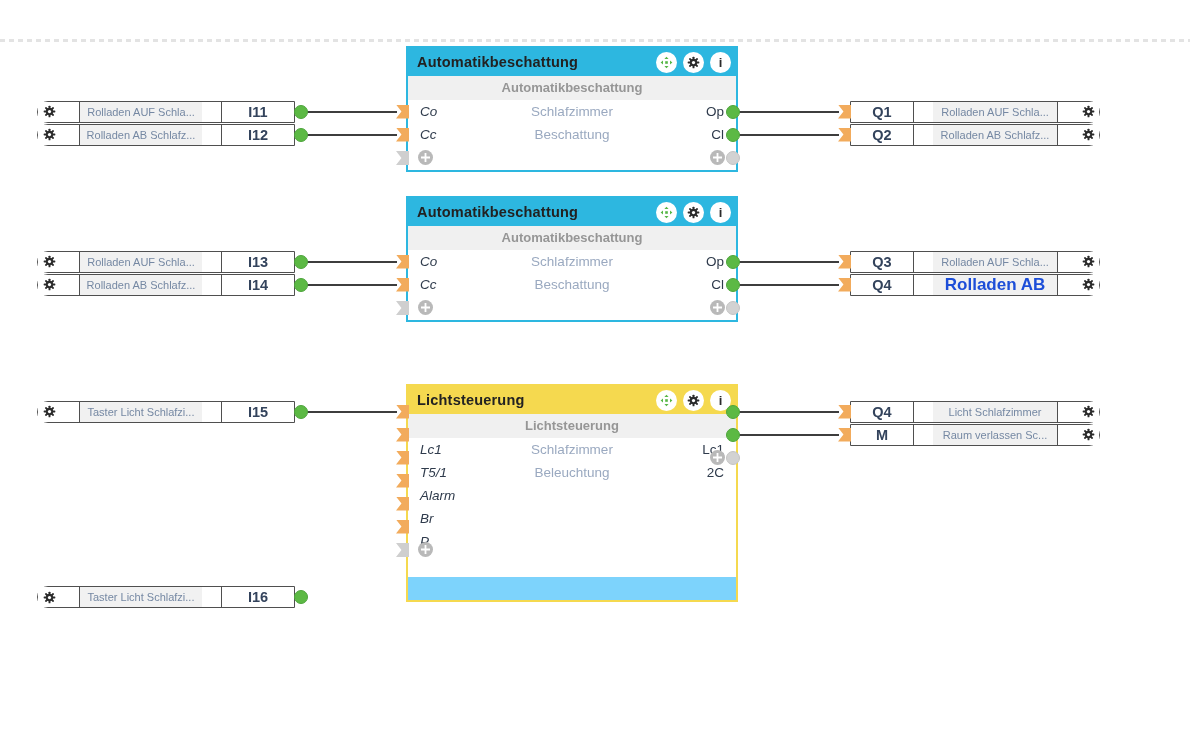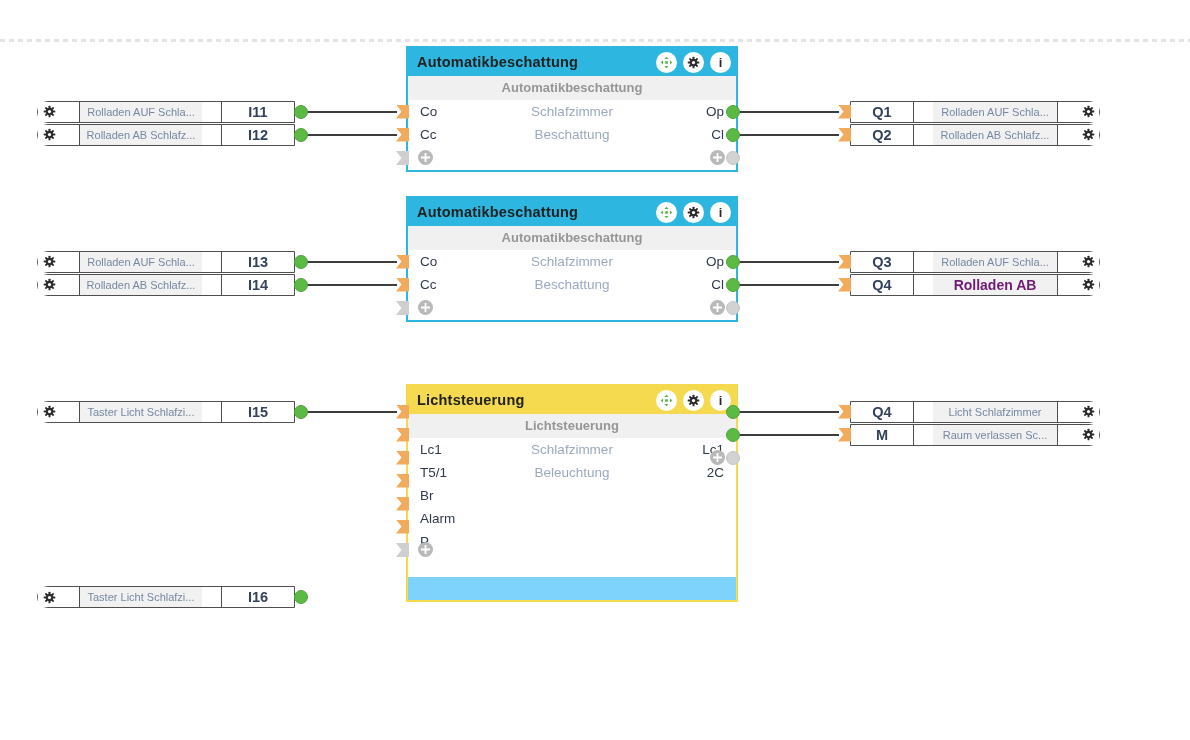--- a/index.html
+++ b/index.html
@@ -13,21 +13,21 @@
   .bheader{height:28px;display:flex;align-items:center;}
   .btitle{margin-left:9px;font-weight:bold;font-size:14.5px;color:#222;letter-spacing:.2px;}
   .hicons{margin-left:auto;margin-right:5px;display:flex;align-items:center;}
   .hicon{width:21px;height:21px;border-radius:50%;background:#fff;display:flex;
          align-items:center;justify-content:center;margin-left:6px;}
   .hicon svg{width:13px;height:13px;display:block;}
   .hicon .iglyph{font-weight:bold;font-size:13px;color:#2b2b2b;line-height:1;}
   .subtitle{height:24px;line-height:24px;text-align:center;background:#f0f0f0;
             color:#969696;font-size:13px;font-weight:bold;}
   .brow{height:23px;display:flex;align-items:center;font-size:13.5px;background:#fff;}
-  .brow .bin{width:70px;padding-left:12px;color:#2f3b4c;box-sizing:border-box;}
+  .brow .bin{width:70px;padding-left:12px;color:#2f3b4c;box-sizing:border-box;font-style:italic;}
   .brow .bctr{flex:1;text-align:center;color:#9aa9c0;}
   .brow .bout{width:70px;padding-right:12px;text-align:right;color:#2f3b4c;box-sizing:border-box;}
   .bbottom{height:24px;background:#fff;}
   
   .conn-arrow{position:absolute;width:13px;height:14px;z-index:3;
               clip-path:polygon(0 0,100% 0,100% 100%,0 100%,42% 50%);}
   .conn-dot{position:absolute;width:14px;height:14px;border-radius:50%;z-index:3;box-sizing:border-box;}
   .c-orange{background:#f2ab5c;}
   .c-green{background:#5cb944;border:1px solid #4ea53c;}
   .c-gray{background:#cfcfcf;}
@@ -39,21 +39,21 @@
   .pill{position:absolute;height:22px;display:flex;align-items:stretch;background:#fff;
         border:1px solid #4f4f4f;z-index:2;box-sizing:border-box;gap:19px;}
   .pill-in{border-radius:11px 0 0 11px;}
   .pill-out{border-radius:0 11px 11px 0;}
   .pcap{width:22px;display:flex;align-items:center;justify-content:center;background:#fff;}
   .pcap svg{width:13px;height:13px;display:block;}
   .plabel{flex:1;background:#f1f1f1;display:flex;align-items:center;justify-content:center;
           font-size:11px;color:#7588a3;white-space:nowrap;overflow:hidden;padding:0 4px;}
   .pill-in .plabel{border-left:1px solid #4f4f4f;}
   .pill-out .plabel{border-right:1px solid #4f4f4f;}
-  .plabel.emph{font-size:14px;font-weight:bold;color:#701a75;}
+  .plabel.emph{font-size:17px;font-weight:bold;color:#1d4ed8;}
   .pnum{display:flex;align-items:center;justify-content:center;background:#fff;
         font-weight:bold;font-size:14.5px;color:#33435c;}
   .pill-in .pnum{width:72px;border-left:1px solid #4f4f4f;}
   .pill-out .pnum{width:62px;border-right:1px solid #4f4f4f;}
 </style>
 </head>
 <body>
 
 <div id="canvas">
   <div class="dashline"></div>
@@ -354,26 +354,26 @@
         <span class="bin">Lc1</span>
         <span class="bctr">Schlafzimmer</span>
         <span class="bout">Lc1</span>
       </div>
       <div class="brow">
         <span class="bin">T5/1</span>
         <span class="bctr">Beleuchtung</span>
         <span class="bout">2C</span>
       </div>
       <div class="brow">
-        <span class="bin">Br</span>
+        <span class="bin">Alarm</span>
         <span class="bctr"></span>
         <span class="bout"></span>
       </div>
       <div class="brow">
-        <span class="bin">Alarm</span>
+        <span class="bin">Br</span>
         <span class="bctr"></span>
         <span class="bout"></span>
       </div>
       <div class="brow">
         <span class="bin">P</span>
         <span class="bctr"></span>
         <span class="bout"></span>
       </div>
       <div class="bbottom"></div>
     </div>

